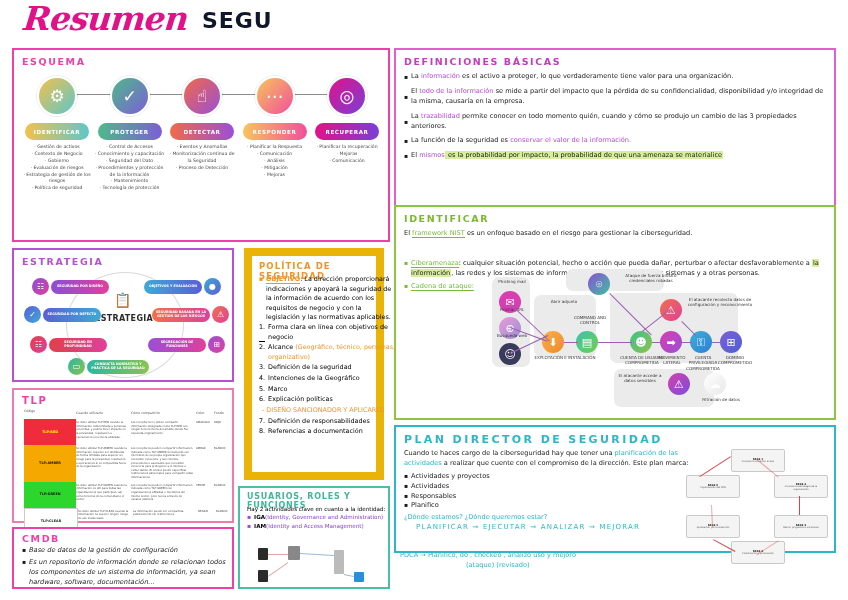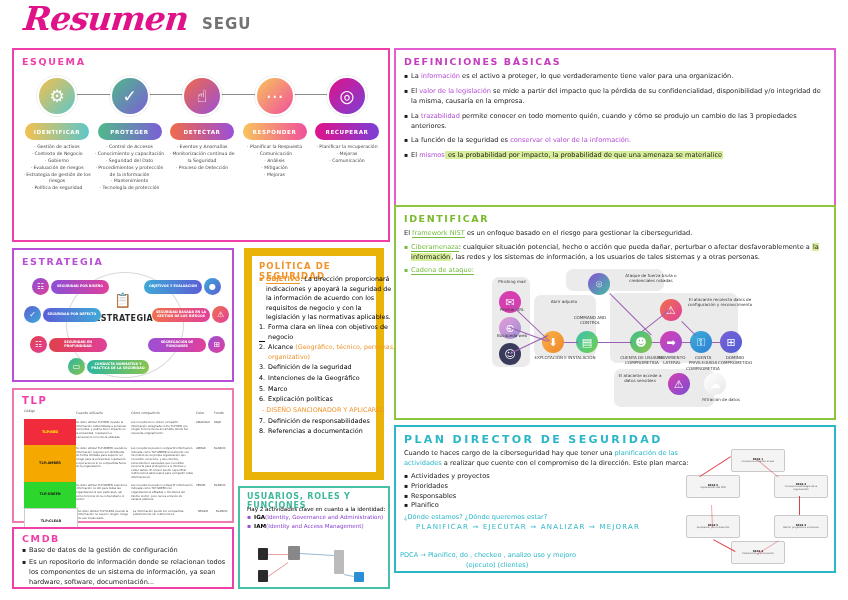--- a/index.html
+++ b/index.html
@@ -14,21 +14,21 @@
   
   #title-wrap{position:absolute;left:24px;top:2px;display:flex;align-items:flex-end;gap:14px;}
   #title-main{
     font-family:"DejaVu Serif", serif;
     font-size:33px;font-weight:bold;font-style:italic;
     color:#e0128a;letter-spacing:-1px;line-height:1;
     transform:skewX(-6deg);
   }
   #title-sub{
     font-family:"DejaVu Sans", sans-serif;
-    font-size:15px;font-weight:bold;color:#737373;letter-spacing:1px;
+    font-size:22px;font-weight:bold;color:#0f172a;letter-spacing:1px;
     line-height:1;padding-bottom:3px;
   }
 
   
   .card{position:absolute;box-sizing:border-box;background:#fff;}
   .card-title{
     font-weight:bold;letter-spacing:1.6px;font-size:9.5px;
     font-family:"DejaVu Sans", sans-serif;
   }
 
@@ -59,21 +59,21 @@
     font-size:5.6px;font-weight:bold;letter-spacing:.6px;
     display:flex;align-items:center;justify-content:center;
   }
   .nist-list{margin-top:4px;width:70px;font-size:4.6px;line-height:1.5;color:#444;text-align:center;}
   #nist-connector{position:absolute;left:46px;top:44px;width:286px;height:1px;background:#8b8b8b;z-index:1;}
 
   
   #card-def{left:394px;top:48px;width:442px;height:170px;border:2px solid #e35fd0;}
   #def-title{position:absolute;left:8px;top:6px;color:#c63bbf;}
   #def-body{position:absolute;left:8px;top:22px;width:424px;}
-  #def-body .bul{margin-bottom:5px;}
+  #def-body .bul{margin-bottom:5px;align-items:center;}
 
   
   #card-ident{left:394px;top:205px;width:442px;height:215px;border:2px solid #8cc63e;}
   #ident-title{position:absolute;left:8px;top:6px;color:#7ab82e;}
   #ident-body{position:absolute;left:8px;top:22px;width:424px;}
   #ident-body .bul{margin-bottom:3px;}
 
   
   #attack-chain{position:absolute;left:96px;top:62px;width:330px;height:140px;}
   .ac-box{position:absolute;background:#ebebeb;border-radius:7px;}
@@ -108,31 +108,31 @@
   .tlp-c0{width:52px;flex:none;}
   .tlp-c1{width:52px;flex:none;padding:2px 3px 2px 0;}
   .tlp-c2{width:62px;flex:none;padding:2px 3px 2px 0;}
   .tlp-c3{width:18px;flex:none;padding:2px 0;}
   .tlp-c4{width:18px;flex:none;padding:2px 0;}
   .tlp-swatch{display:flex;align-items:center;justify-content:center;color:#fff;font-size:3.4px;font-weight:bold;height:100%;}
 
   
   #card-cmdb{left:12px;top:527px;width:222px;height:62px;border:2px solid #ef3fa8;}
   #cmdb-title{position:absolute;left:8px;top:4px;color:#ef3fa8;font-size:9.5px;}
-  #cmdb-body{position:absolute;left:8px;top:17px;width:206px;}
+  #cmdb-body{position:absolute;left:8px;top:17px;width:206px;font-style:italic;}
   #cmdb-body .bul{margin-bottom:2px;}
 
   
   #card-usr{left:238px;top:486px;width:152px;height:103px;border:2px solid #46c1a5;}
   #usr-title{position:absolute;left:7px;top:4px;color:#3fb89b;font-size:8px;letter-spacing:.8px;}
   #usr-body{position:absolute;left:7px;top:17px;width:140px;font-size:5.6px;line-height:1.5;}
   #usr-diagram{position:absolute;left:18px;top:56px;width:120px;height:44px;}
 
   
-  #card-plan{left:394px;top:425px;width:442px;height:148px;border:2px solid #2bb7c8;}
+  #card-plan{left:394px;top:425px;width:442px;height:128px;border:2px solid #2bb7c8;}
   #plan-title{position:absolute;left:8px;top:6px;color:#2bb7c8;font-size:11px;letter-spacing:2.4px;}
   #plan-body{position:absolute;left:8px;top:22px;width:290px;}
   #plan-flow{position:absolute;left:20px;top:96px;font-size:7px;letter-spacing:1.2px;color:#2bb7c8;}
   #plan-pdca{position:absolute;left:4px;top:124px;width:300px;font-size:6.6px;line-height:1.45;}
   #phase-diagram{position:absolute;left:286px;top:22px;width:150px;height:130px;}
   .ph-node{position:absolute;width:52px;height:21px;background:#f4f4f4;border:.6px solid #c9c9c9;border-radius:2px;
     display:flex;flex-direction:column;align-items:center;justify-content:center;text-align:center;}
   .ph-n{font-size:2.8px;color:#333;font-weight:bold;}
   .ph-t{font-size:2.4px;color:#555;line-height:1.2;padding:0 2px;}
   .ph-line{position:absolute;background:#e0404a;transform-origin:0 0;height:1.2px;}
@@ -181,41 +181,41 @@
 
   <div class="card" id="card-def">
     <div class="card-title" id="def-title">DEFINICIONES BÁSICAS</div>
     <div class="hand" id="def-body">
         <div class="bul">
           <span class="dot">▪</span>
           <span>La <span class="t-purple">información</span> es el activo a proteger, lo que verdaderamente tiene valor para una organización.</span>
         </div>
         <div class="bul">
           <span class="dot">▪</span>
-          <span>El <span class="t-purple">valor de la legislación</span> se mide a partir del impacto que la pérdida de su confidencialidad, disponibilidad y/o integridad de la misma, causaría en la empresa.</span>
+          <span>El <span class="t-purple">todo de la información</span> se mide a partir del impacto que la pérdida de su confidencialidad, disponibilidad y/o integridad de la misma, causaría en la empresa.</span>
         </div>
         <div class="bul">
           <span class="dot">▪</span>
           <span>La <span class="t-purple">trazabilidad</span> permite conocer en todo momento quién, cuando y cómo se produjo un cambio de las 3 propiedades anteriores.</span>
         </div>
         <div class="bul">
           <span class="dot">▪</span>
           <span>La función de la seguridad es <span class="t-purple">conservar el valor de la información.</span></span>
         </div>
         <div class="bul">
           <span class="dot">▪</span>
           <span>El <span class="t-purple">mismos</span><span class="hl-green"> es la probabilidad por impacto, la probabilidad de que una amenaza se materialice</span></span>
         </div>
       </div>
   </div>
 
   <div class="card" id="card-ident">
     <div class="card-title" id="ident-title">IDENTIFICAR</div>
     <div class="hand" id="ident-body">
-        <div style="margin-bottom: 4px;">El <span class="t-green u">framework NIST</span> es un enfoque basado en el riesgo para gestionar la ciberseguridad.</div>
+        <div style="margin-bottom: 20px;">El <span class="t-green u">framework NIST</span> es un enfoque basado en el riesgo para gestionar la ciberseguridad.</div>
         <div class="bul">
           <span class="dot" style="color: rgb(118, 187, 63);">▪</span>
           <span><span class="t-green u">Ciberamenaza</span>: cualquier situación potencial, hecho o acción que pueda dañar, perturbar o afectar desfavorablemente a <span class="hl-green">la información</span>, las redes y los sistemas de información, a los usuarios de tales sistemas y a otras personas.</span>
         </div>
         <div class="bul">
           <span class="dot" style="color: rgb(118, 187, 63);">▪</span>
           <span><span class="t-green u">Cadena de ataque:</span></span>
         </div>
       </div>
     <div id="attack-chain">
@@ -440,36 +440,36 @@
   <div class="card" id="card-plan">
     <div class="card-title" id="plan-title">PLAN DIRECTOR DE SEGURIDAD</div>
     <div class="hand" id="plan-body">
         <div style="margin-bottom: 3px;">Cuando te haces cargo de la ciberseguridad hay que tener una <span class="t-cyan">planificación de las actividades</span> a realizar que cuente con el compromiso de la dirección. Este plan marca:</div>
         <div class="bul">
           <span class="dot">▪</span>
           <span>Actividades y proyectos</span>
         </div>
         <div class="bul">
           <span class="dot">▪</span>
-          <span>Prioridades</span>
+          <span>Actividades</span>
         </div>
         <div class="bul">
           <span class="dot">▪</span>
           <span>Responsables</span>
         </div>
         <div class="bul">
           <span class="dot">▪</span>
           <span>Planifico</span>
         </div>
         <div class="t-cyan" style="margin-top: 2px;">¿Dónde estamos? ¿Dónde queremos estar?</div>
       </div>
     <div id="plan-flow">PLANIFICAR  ⇒  EJECUTAR  ⇒  ANALIZAR  ⇒  MEJORAR</div>
     <div class="hand" id="plan-pdca">
         <div class="t-cyan">PDCA → Planifico,    do ,      checkeo , analizo uso y mejoro</div>
-        <div class="t-cyan" style="padding-left:66px;">(ejecuto)   (clientes)</div>
+        <div class="t-cyan" style="padding-left:66px;">(ataque)   (revisado)</div>
       </div>
     <div id="phase-diagram">
         <div class="ph-node" style="left: 49px; top: 0px;">
           <div class="ph-n">FASE 1</div>
           <div class="ph-t">Conocer la situación actual</div>
         </div>
         <div class="ph-node" style="left: 92px; top: 26px;">
           <div class="ph-n">FASE 2</div>
           <div class="ph-t">Conocer la estrategia de la organización</div>
         </div>

